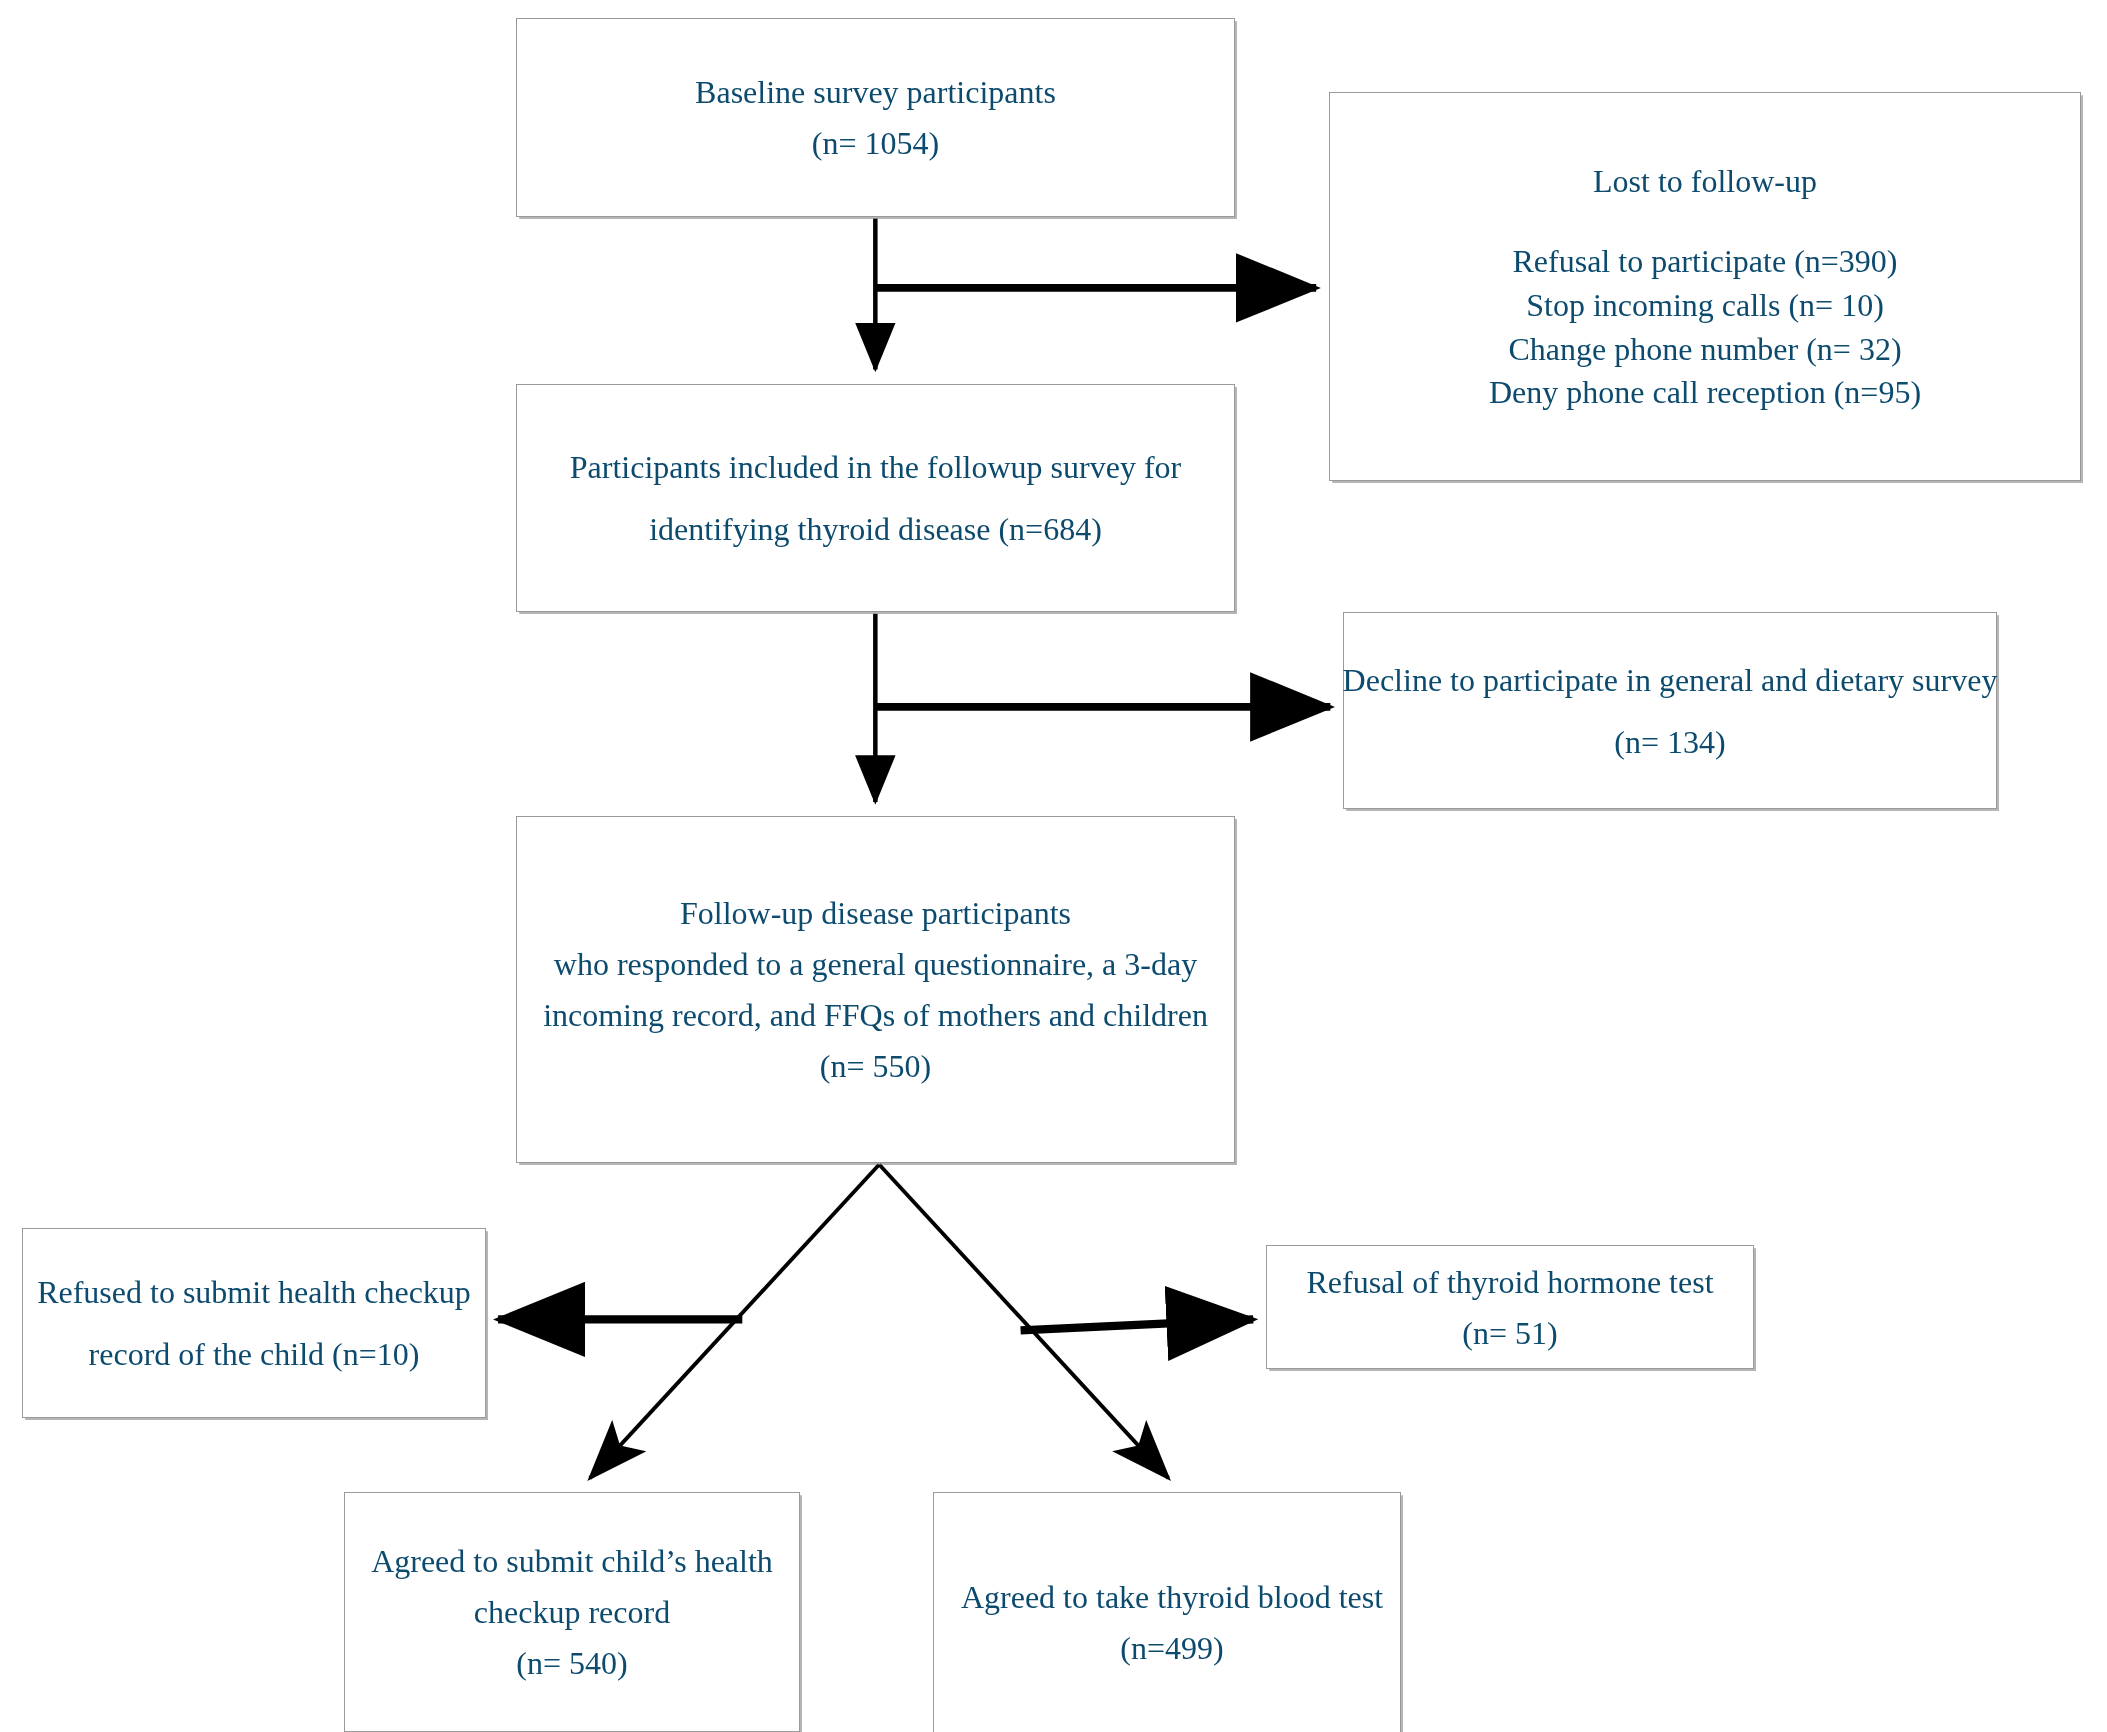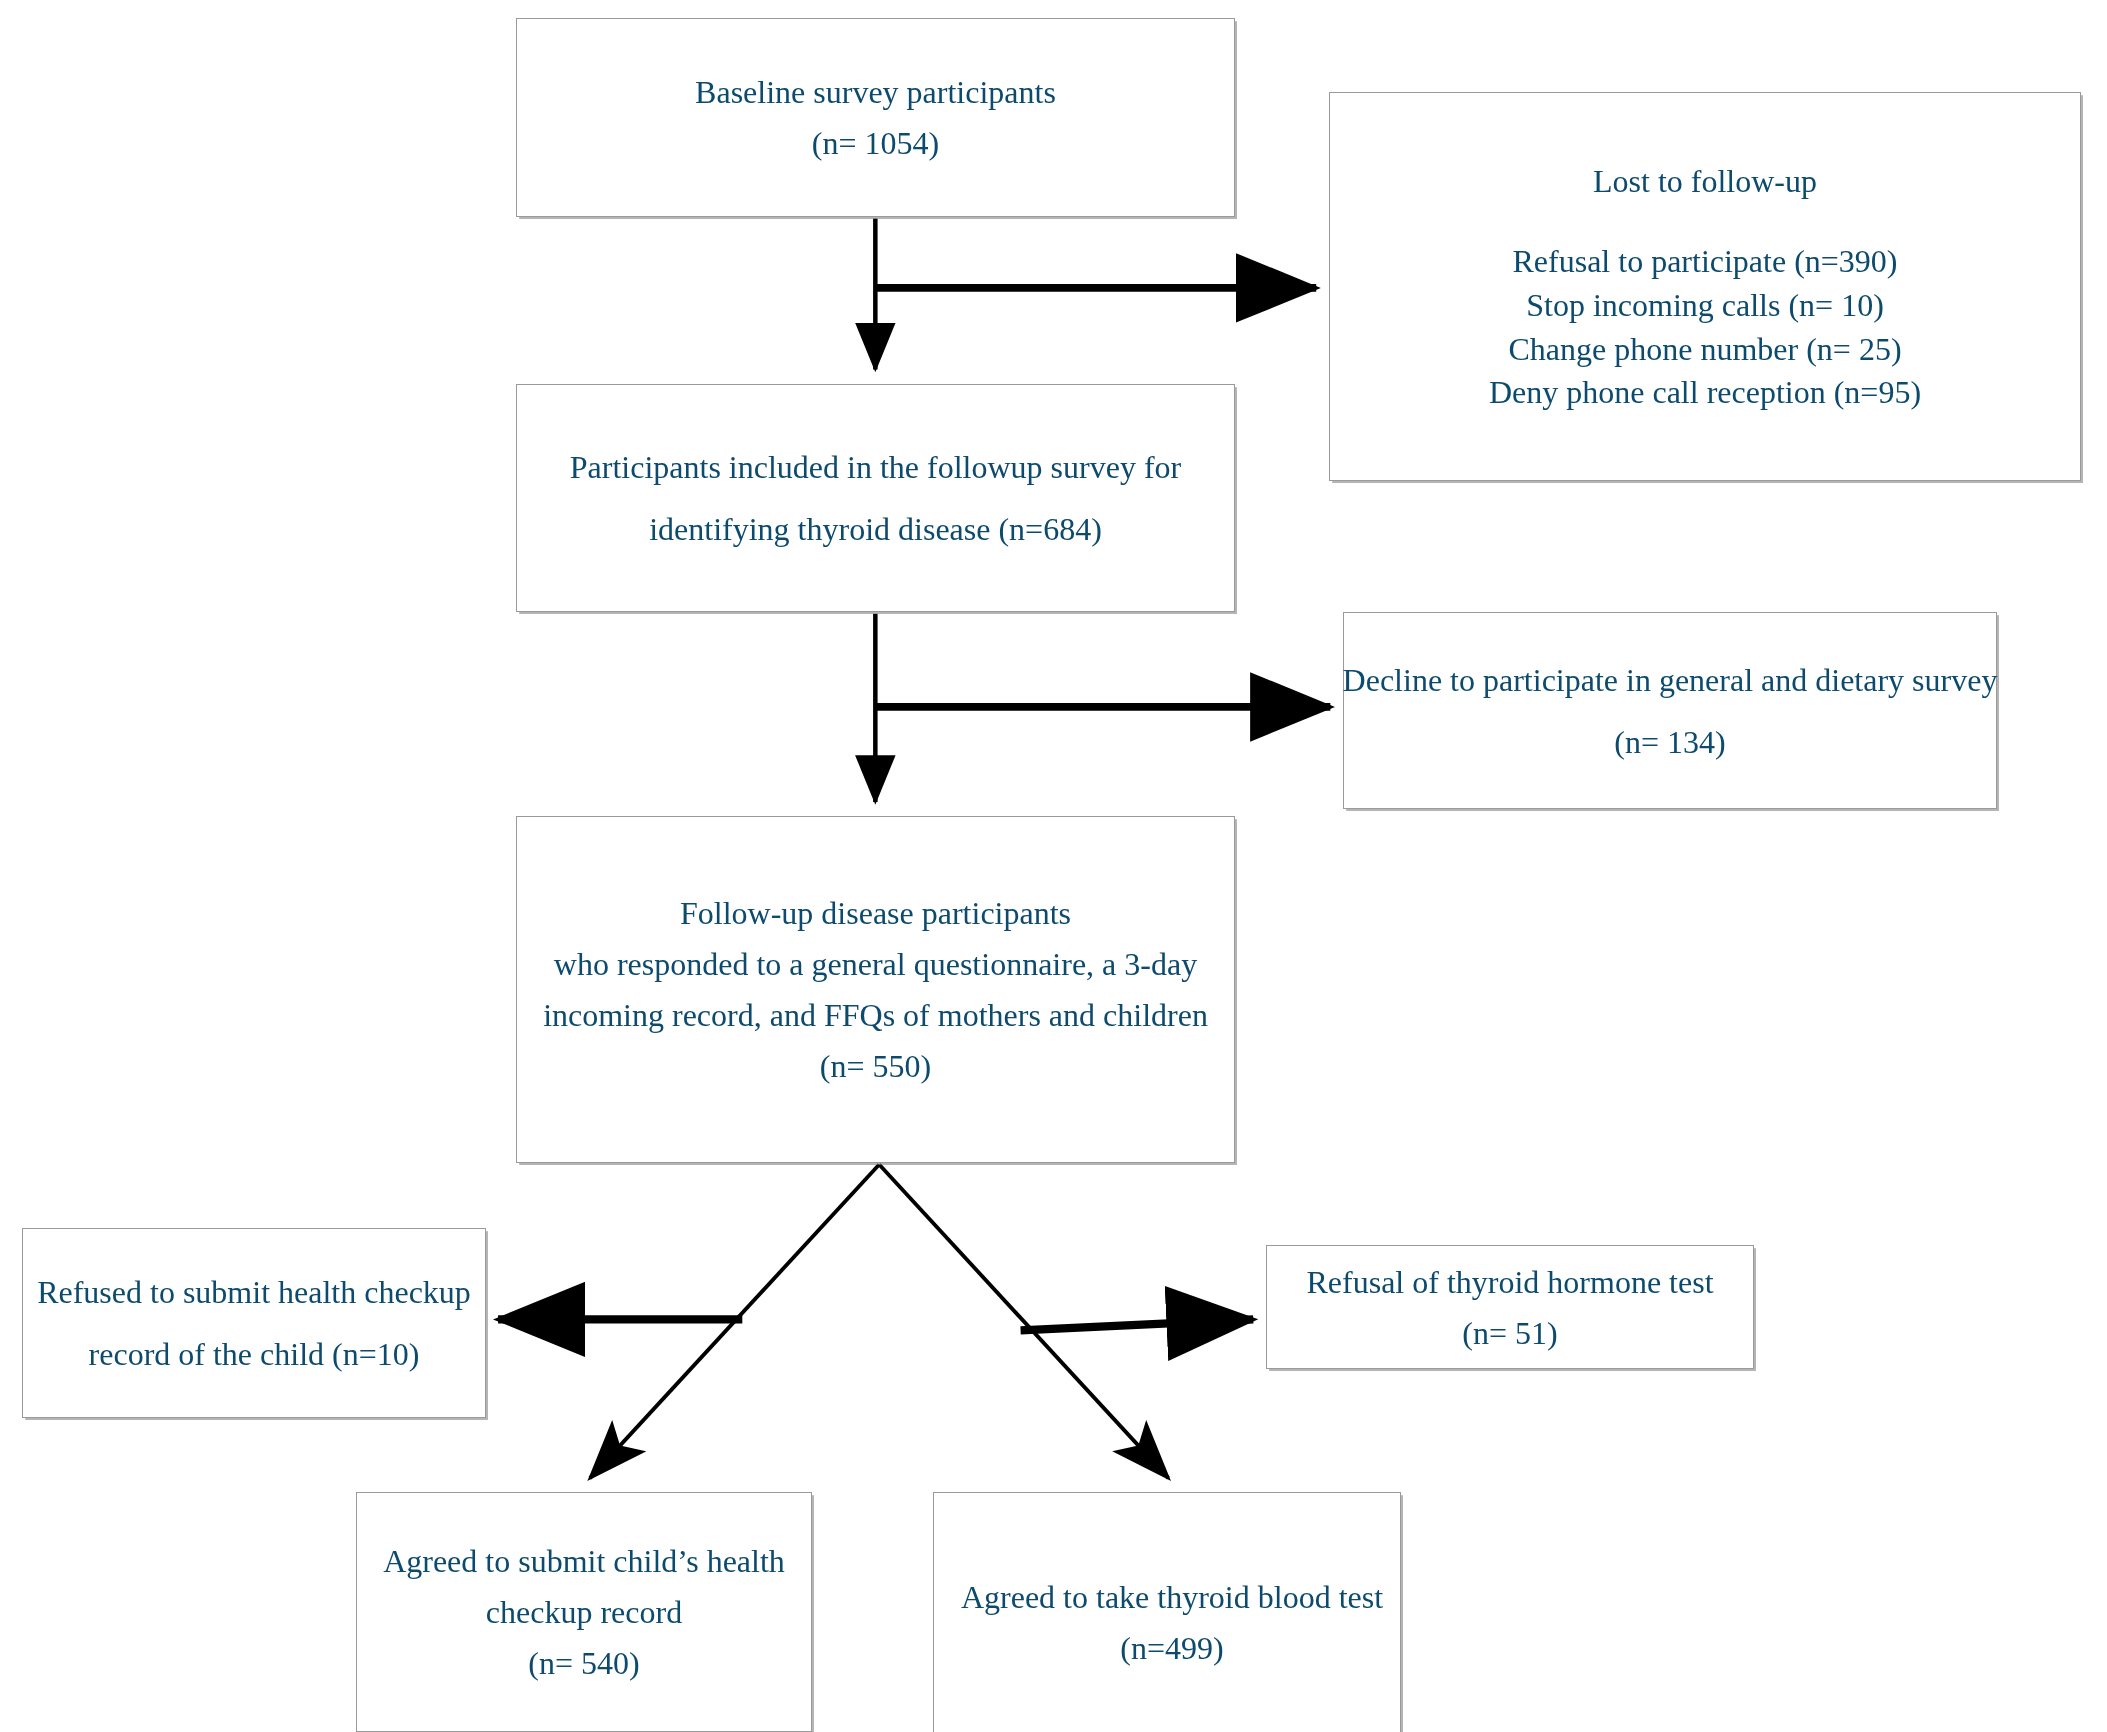--- a/index.html
+++ b/index.html
@@ -50,21 +50,21 @@
   .node.loose .line + .line { margin-top: 30px; }
 
   
   #node-baseline        { left: 516px;  top: 18px;   width: 719px; height: 199px; }
   #node-lost            { left: 1329px; top: 92px;  width: 752px; height: 389px; }
   #node-included        { left: 516px;  top: 384px;  width: 719px; height: 228px; }
   #node-decline         { left: 1343px; top: 612px;  width: 654px; height: 197px; }
   #node-followup        { left: 516px;  top: 816px; width: 719px; height: 347px; }
   #node-refused-checkup { left: 22px;   top: 1228px; width: 464px;  height: 190px; }
   #node-refusal-thyroid { left: 1266px; top: 1245px; width: 488px;  height: 124px; }
-  #node-agreed-checkup  { left: 356px;  top: 1492px; width: 456px;  height: 240px; }
+  #node-agreed-checkup  { left: 344px;  top: 1492px; width: 456px;  height: 240px; }
   #node-agreed-blood    { left: 933px; top: 1492px; width: 468px;  height: 260px; padding-left: 10px; }
 
   #node-lost .title { margin-bottom: 37px; }
 </style>
 </head>
 <body>
 
 <div id="canvas">
 
   <svg class="flow-svg" viewBox="0 0 3280 2695">
@@ -112,21 +112,21 @@
 
   <div class="node" id="node-baseline">
     <span class="line">Baseline survey participants</span>
     <span class="line">(n= 1054)</span>
   </div>
 
   <div class="node tight" id="node-lost">
     <span class="line title">Lost to follow-up</span>
     <span class="line">Refusal to participate (n=390)</span>
     <span class="line">Stop incoming calls (n= 10)</span>
-    <span class="line">Change phone number (n= 25)</span>
+    <span class="line">Change phone number (n= 32)</span>
     <span class="line">Deny phone call reception (n=95)</span>
   </div>
 
   <div class="node loose" id="node-included">
     <span class="line">Participants included in the followup survey for</span>
     <span class="line">identifying thyroid disease (n=684)</span>
   </div>
 
   <div class="node loose" id="node-decline">
     <span class="line">Decline to participate in general and dietary survey</span>

